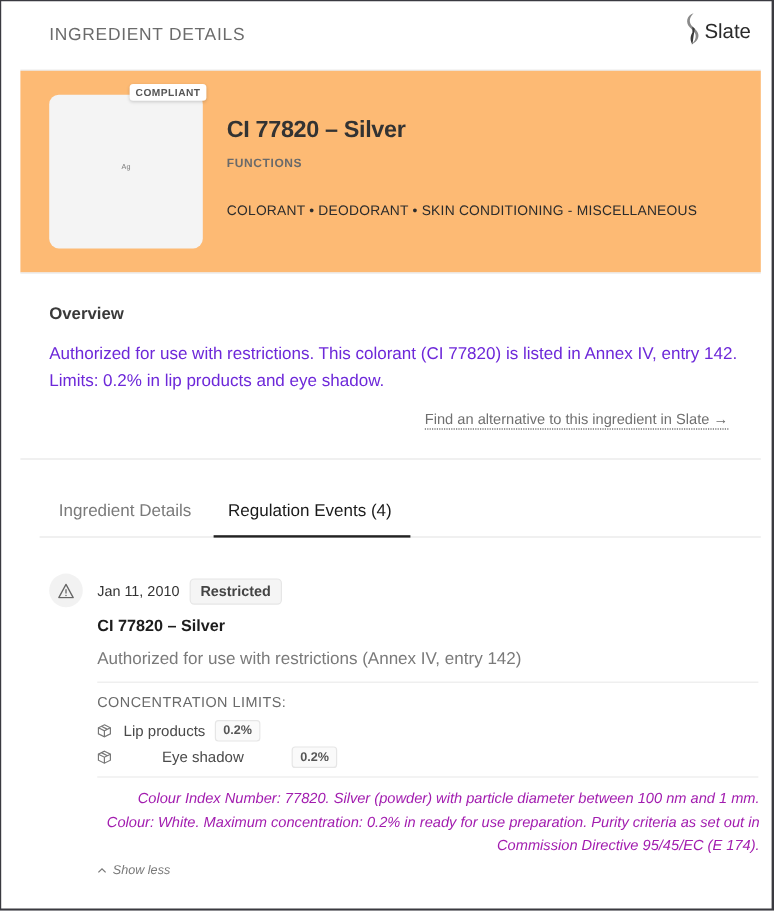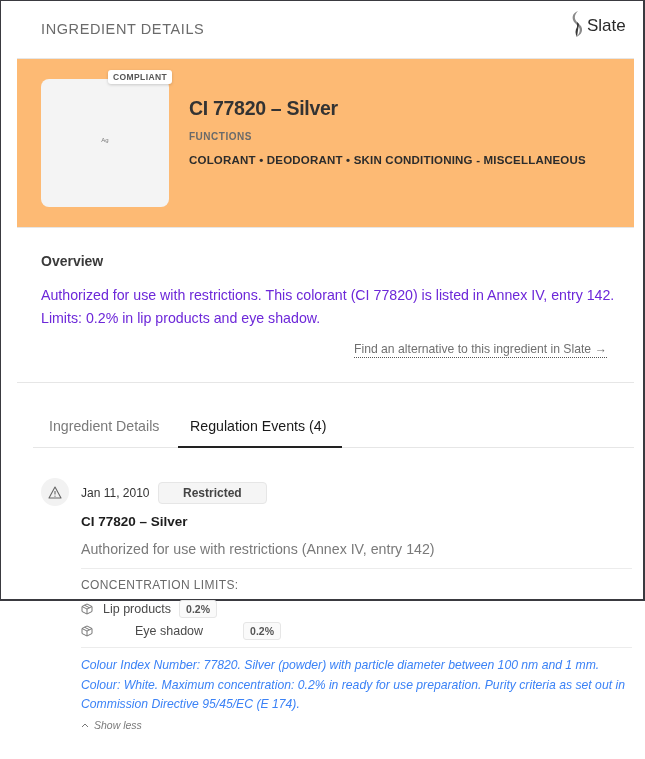--- a/index.html
+++ b/index.html
@@ -1,53 +1,53 @@
 <!DOCTYPE html>
 <html><head>
 <meta charset="utf-8">
 <style>
   * { box-sizing: border-box; margin: 0; padding: 0; }
   html, body { width: 645px; height: 759px; background: #ffffff; overflow: hidden; }
   body { font-family: "Liberation Sans", "DejaVu Sans", sans-serif; color: #1f1f1f; position: relative; }
-  .frame { position: absolute; left: 0; top: 0; width: 645px; height: 601px; border: 1px solid #3a3a40; border-bottom-width: 2px; border-right-width: 2px; background: #fff; }
+  .frame { position: absolute; left: 0; top: 0; width: 645px; height: 759px; border: 1px solid #3a3a40; border-bottom-width: 2px; border-right-width: 2px; background: #fff; }
   .topbar { position: absolute; left: 0; top: 0; width: 643px; height: 58px; }
   .page-title { position: absolute; left: 40px; top: 20px; font-size: 14.5px; letter-spacing: 0.6px; color: #6b6b6b; font-weight: 400; }
   .logo { position: absolute; left: 568px; top: 9px; display: flex; align-items: center; }
   .logo-text { font-size: 17px; color: #2a2a2a; margin-left: 2px; font-weight: 400; }
   .hr { position: absolute; left: 16px; width: 617px; height: 1px; background: #e6e6e6; }
 
   .hero { position: absolute; left: 16px; top: 58px; width: 617px; height: 168px; background: #fdba74; }
   .thumb { position: absolute; left: 24px; top: 20px; width: 128px; height: 128px; background: #f4f4f4; border-radius: 8px; }
   .thumb-label { position: absolute; left: 0; right: 0; top: 58px; text-align: center; font-size: 6px; color: #777; }
   .badge-compliant { position: absolute; left: 91px; top: 11px; padding: 2px 5px; background: #fff; border-radius: 3px; box-shadow: 0 1px 3px rgba(0,0,0,0.18); font-size: 8.5px; font-weight: 700; letter-spacing: 0.4px; color: #555; }
   .ing-name { position: absolute; left: 172px; top: 38px; font-size: 19.5px; font-weight: 700; color: #333; letter-spacing: -0.3px; }
   .func-label { position: absolute; left: 172px; top: 72px; font-size: 10px; font-weight: 700; letter-spacing: 0.5px; color: #6a6a6a; }
-  .func-list { position: absolute; left: 172px; top: 95px; font-size: 11.5px; color: #2c2c2c; letter-spacing: 0.2px; font-weight: bold; }
+  .func-list { position: absolute; left: 172px; top: 111px; font-size: 11.5px; color: #2c2c2c; letter-spacing: 0.2px; }
 
   .overview-title { position: absolute; left: 40px; top: 252px; font-size: 14px; font-weight: 700; color: #3a3a3a; text-align: right; }
   .overview-text { position: absolute; left: 40px; top: 283px; width: 580px; font-size: 14.2px; line-height: 23px; color: #6d28d9; }
   .alt-link { position: absolute; left: 353px; top: 341px; font-size: 12.2px; color: #707070; border-bottom: 1px dotted #555; line-height: 14px; padding-bottom: 1px; cursor: pointer; }
 
   .tabs { position: absolute; left: 32px; top: 404px; width: 601px; height: 43px; border-bottom: 1px solid #e6e6e6; }
   .tab { position: absolute; top: 0; height: 43px; padding-top: 13px; font-size: 14.2px; cursor: pointer; }
   .tab-1 { left: 16px; color: #7a7a7a; }
   .tab-2 { left: 145px; width: 164px; padding-left: 12px; color: #1a1a1a; border-bottom: 2px solid #222; }
 
   .event-icon { position: absolute; left: 40px; top: 477px; width: 28px; height: 28px; border-radius: 50%; background: #f2f2f2; display: flex; align-items: center; justify-content: center; }
   .event-date { position: absolute; left: 80px; top: 485px; font-size: 12px; color: #333; }
-  .event-badge { position: absolute; left: 157px; top: 481px; padding: 3px 24px; background: #f5f5f5; border: 1px solid #e6e6e6; border-radius: 4px; font-size: 12px; font-weight: 700; color: #444; }
+  .event-badge { position: absolute; left: 157px; top: 481px; padding: 3px 8px; background: #f5f5f5; border: 1px solid #e6e6e6; border-radius: 4px; font-size: 12px; font-weight: 700; color: #444; }
   .event-title { position: absolute; left: 80px; top: 513px; font-size: 13.5px; font-weight: 700; color: #1d1d1d; }
   .event-desc { position: absolute; left: 80px; top: 540px; font-size: 14.2px; color: #7a7a7a; }
   .sub-hr { position: absolute; left: 80px; width: 551px; height: 1px; background: #ececec; }
   .conc-label { position: absolute; left: 80px; top: 577px; font-size: 12px; color: #6a6a6a; letter-spacing: 0.4px; }
   .limit-row { position: absolute; left: 80px; height: 20px; display: flex; align-items: center; }
   .limit-icon { width: 14px; height: 14px; margin-right: 8px; display: flex; align-items: center; }
   .limit-name { font-size: 12.5px; color: #4a4a4a; margin-right: 8px; }
   .limit-val { padding: 2px 6px; background: #fafafa; border: 1px solid #e6e6e6; border-radius: 3px; font-size: 10.5px; font-weight: 700; color: #555; }
-  .note { position: absolute; left: 80px; top: 655px; width: 552px; font-size: 12.2px; line-height: 19.5px; color: #3b82f6; font-style: italic; }
+  .note { position: absolute; left: 80px; top: 655px; width: 552px; font-size: 12.2px; line-height: 19.5px; color: #a21caf; font-style: italic; text-align: right; }
   .show-less { position: absolute; left: 80px; top: 718px; font-size: 10.5px; color: #7a7a7a; font-style: italic; cursor: pointer; display: flex; align-items: center; }
   .show-less svg { margin-right: 5px; }
 </style>
 </head>
 <body>
 
 <div class="frame">
 
   <div class="topbar">
     <div class="page-title">INGREDIENT DETAILS</div>

